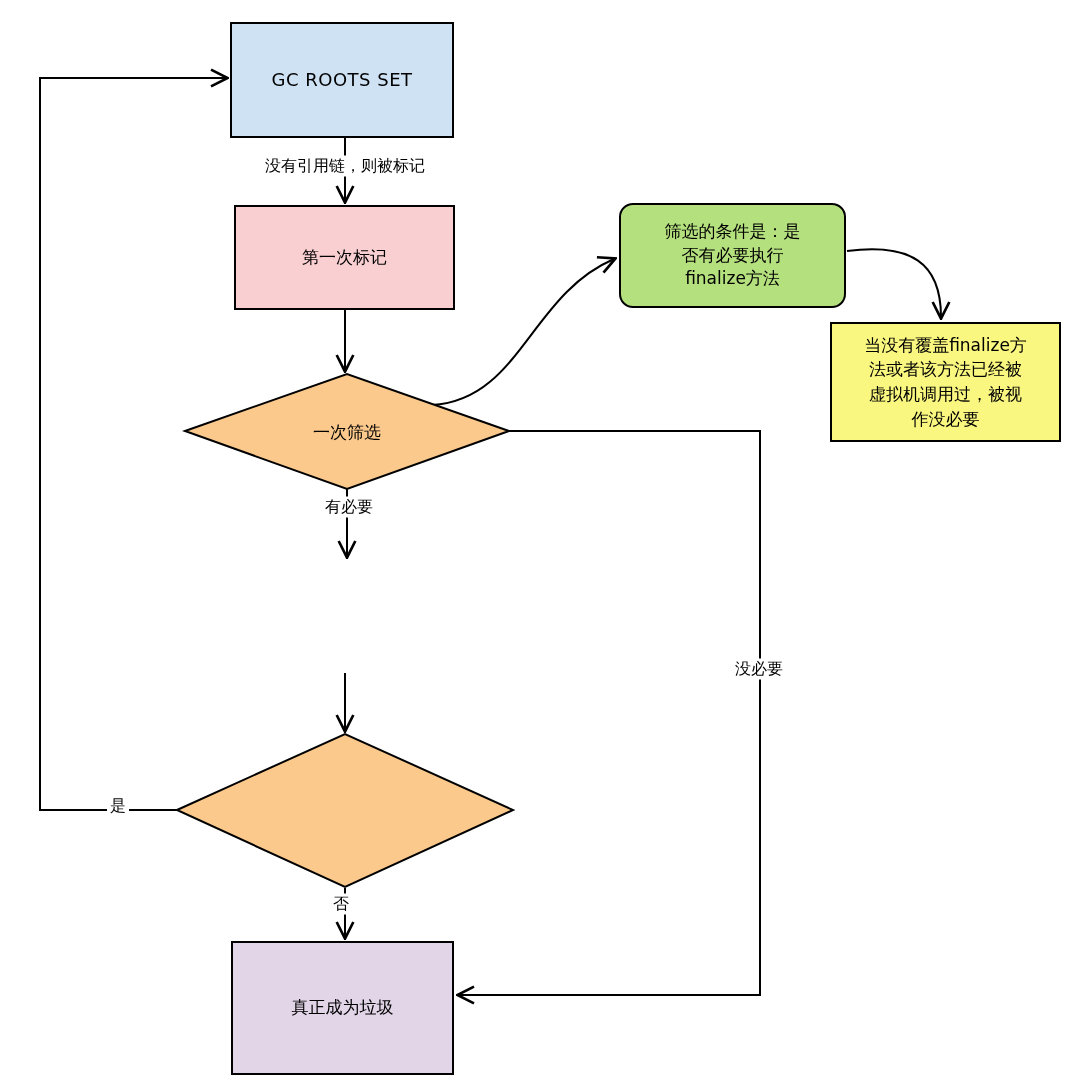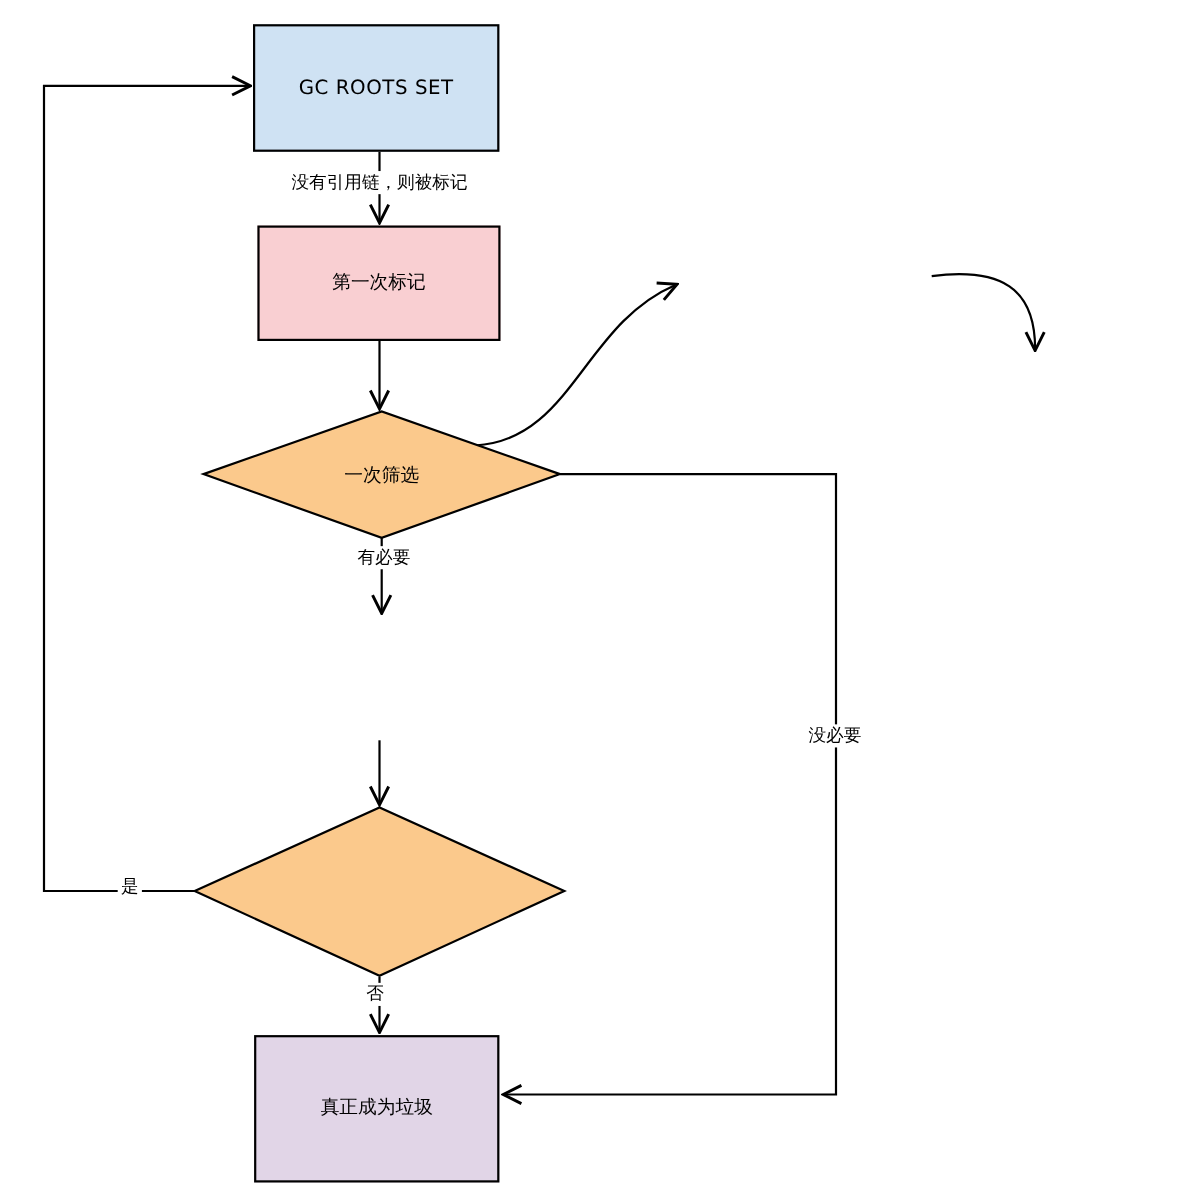--- a/index.html
+++ b/index.html
@@ -65,21 +65,28 @@
     <path d="M847,251 C910,243 941,262 941,317" fill="none" stroke="#000" stroke-width="2" marker-end="url(#arrow)"></path>
 
     <polygon points="185,431 347,374 509,431 347,489" stroke="#000" stroke-width="2" fill="#fbc98c"></polygon>
     <polygon points="177,810 345,734 513,810 345,887" stroke="#000" stroke-width="2" fill="#fbc98c"></polygon>
   </svg>
 
   <div class="node blue" style="left:230px; top:22px; width:224px; height:116px;">GC ROOTS SET</div>
 
   <div class="node pink" style="left:234px; top:205px; width:221px; height:105px;">第一次标记</div>
 
+  <div class="node green" style="left:619px; top:203px; width:227px; height:105px;">筛选的条件是：是
+否有必要执行
+finalize方法</div>
 
+  <div class="node yellow" style="left:830px; top:322px; width:231px; height:120px;">当没有覆盖finalize方
+法或者该方法已经被
+虚拟机调用过，被视
+作没必要</div>
 
 
   <div class="node purple" style="left:231px; top:941px; width:223px; height:134px;">真正成为垃圾</div>
 
   <div class="diamond-label" style="left:347px; top:432px;">一次筛选</div>
 
 
   <div class="edge-label" style="left:345px; top:166px;">没有引用链，则被标记</div>
 
   <div class="edge-label" style="left:349px; top:507px;">有必要</div>

